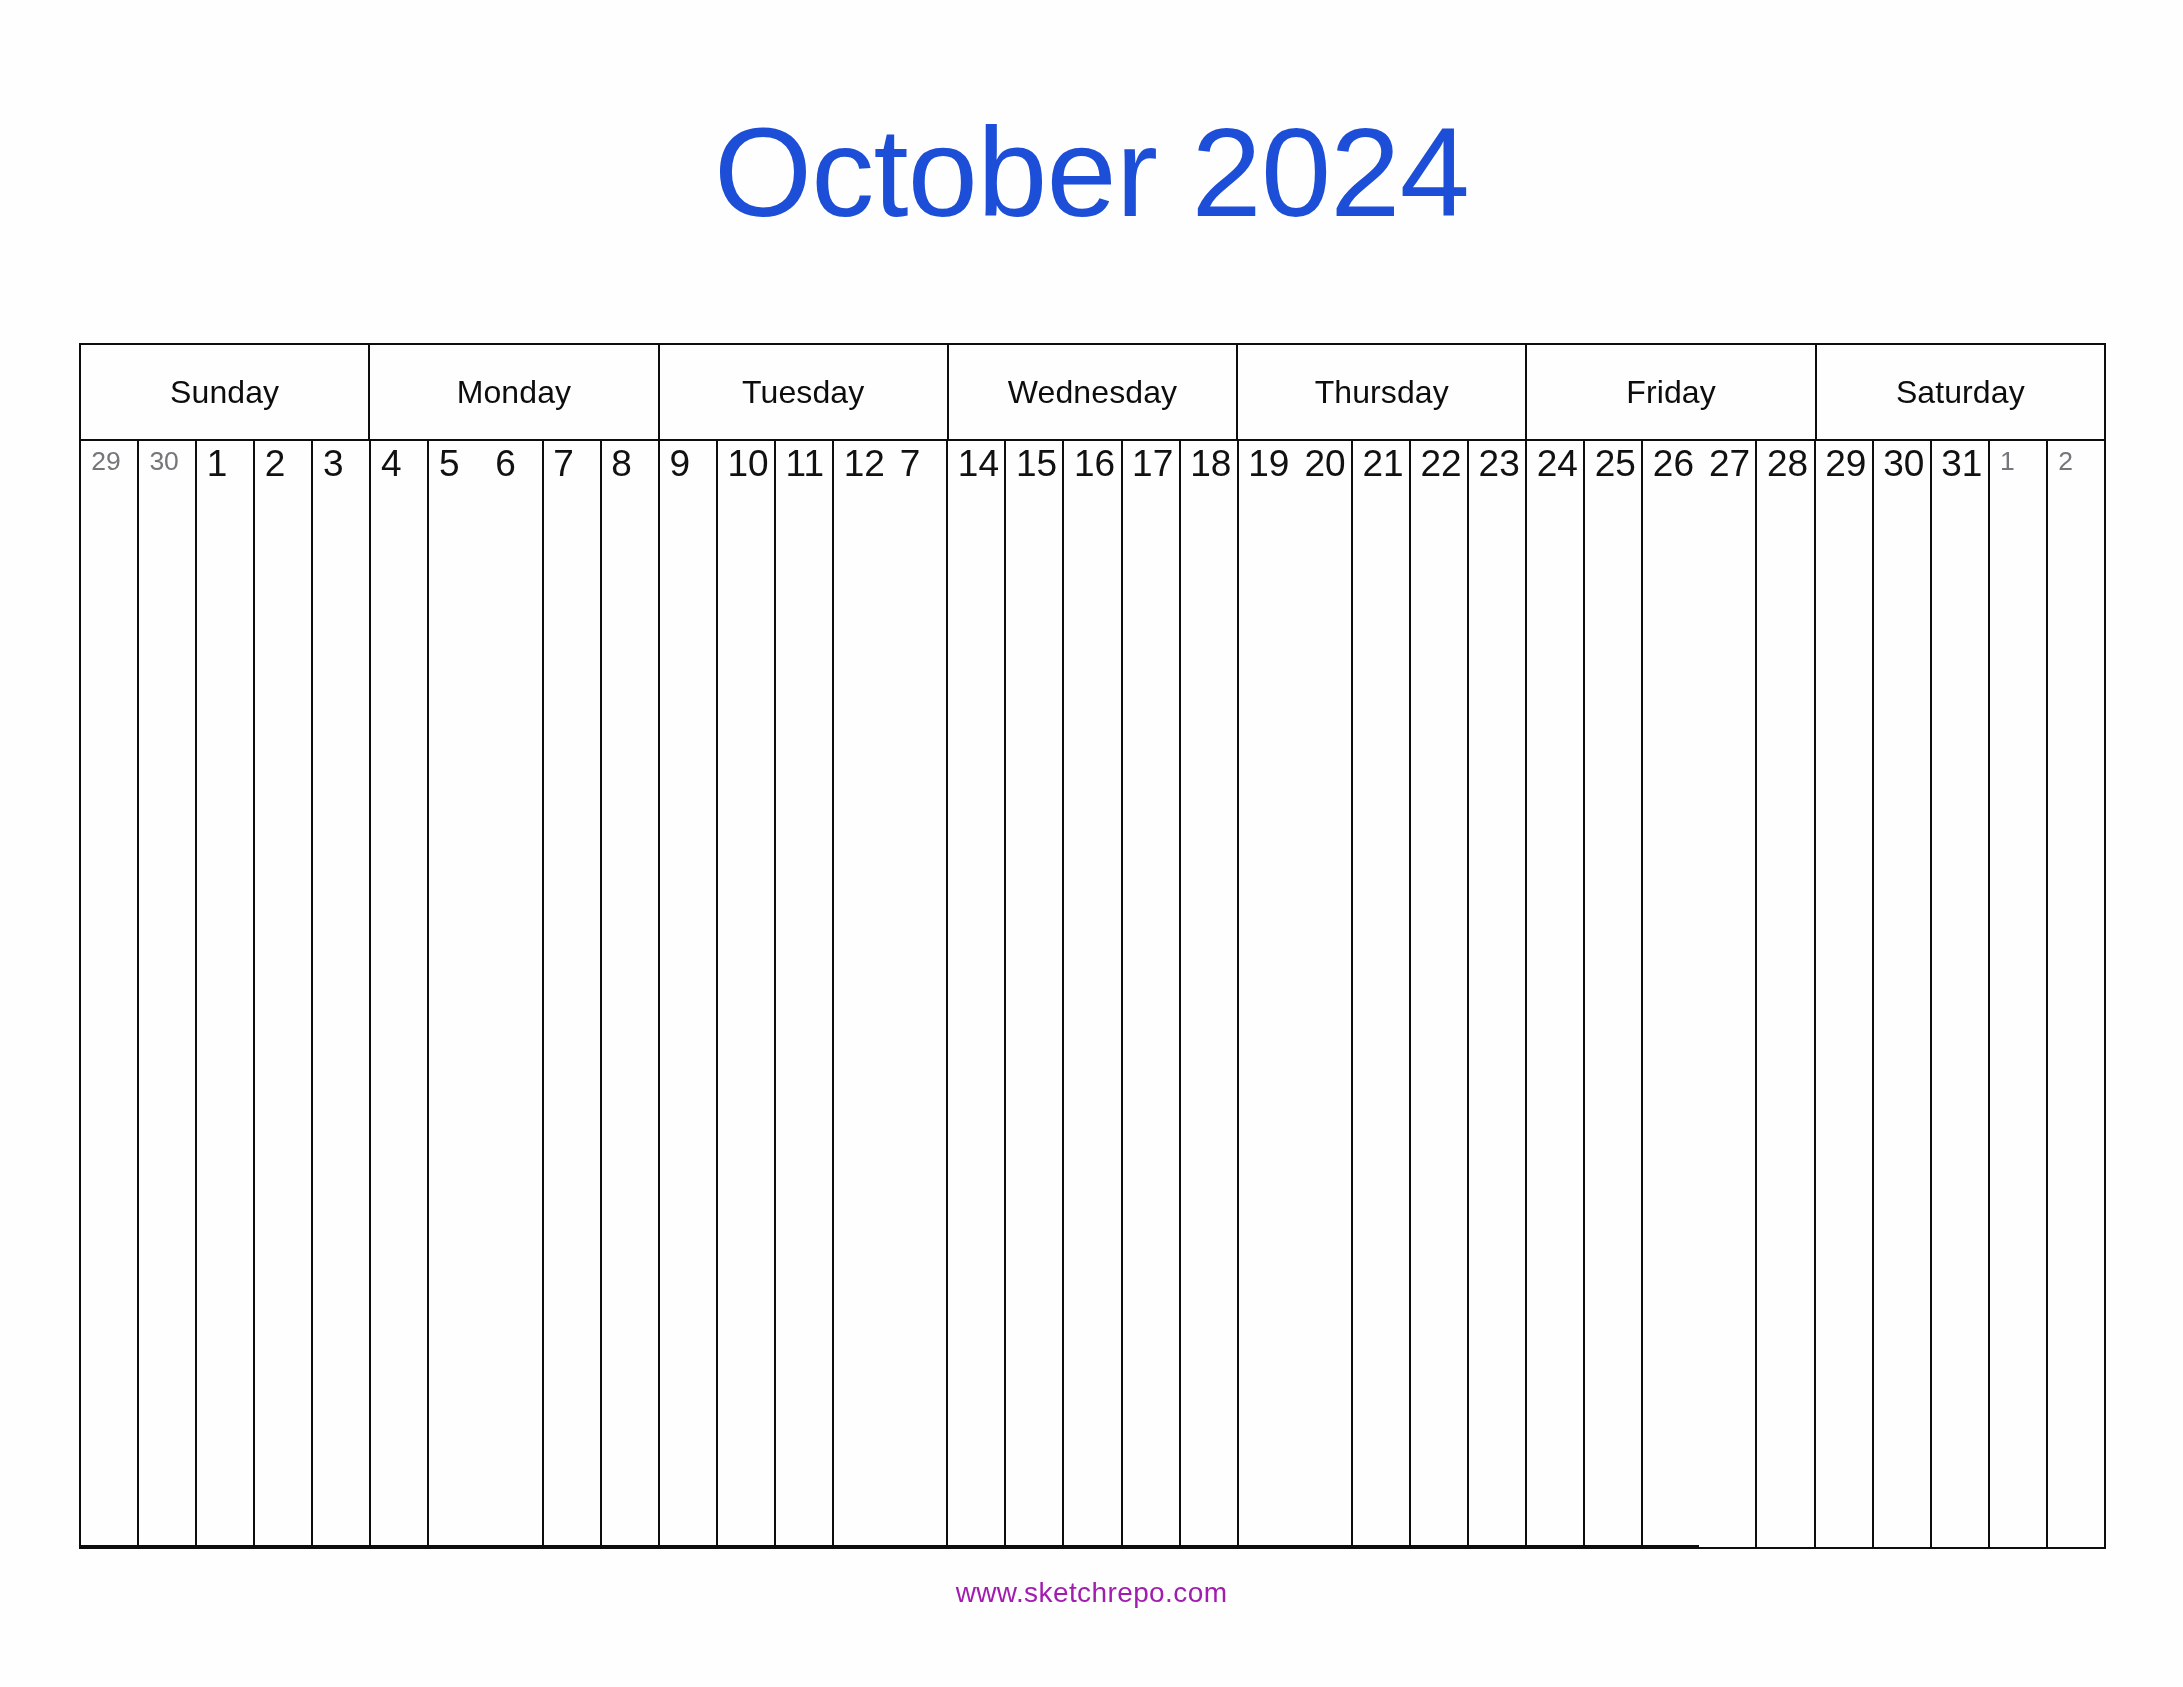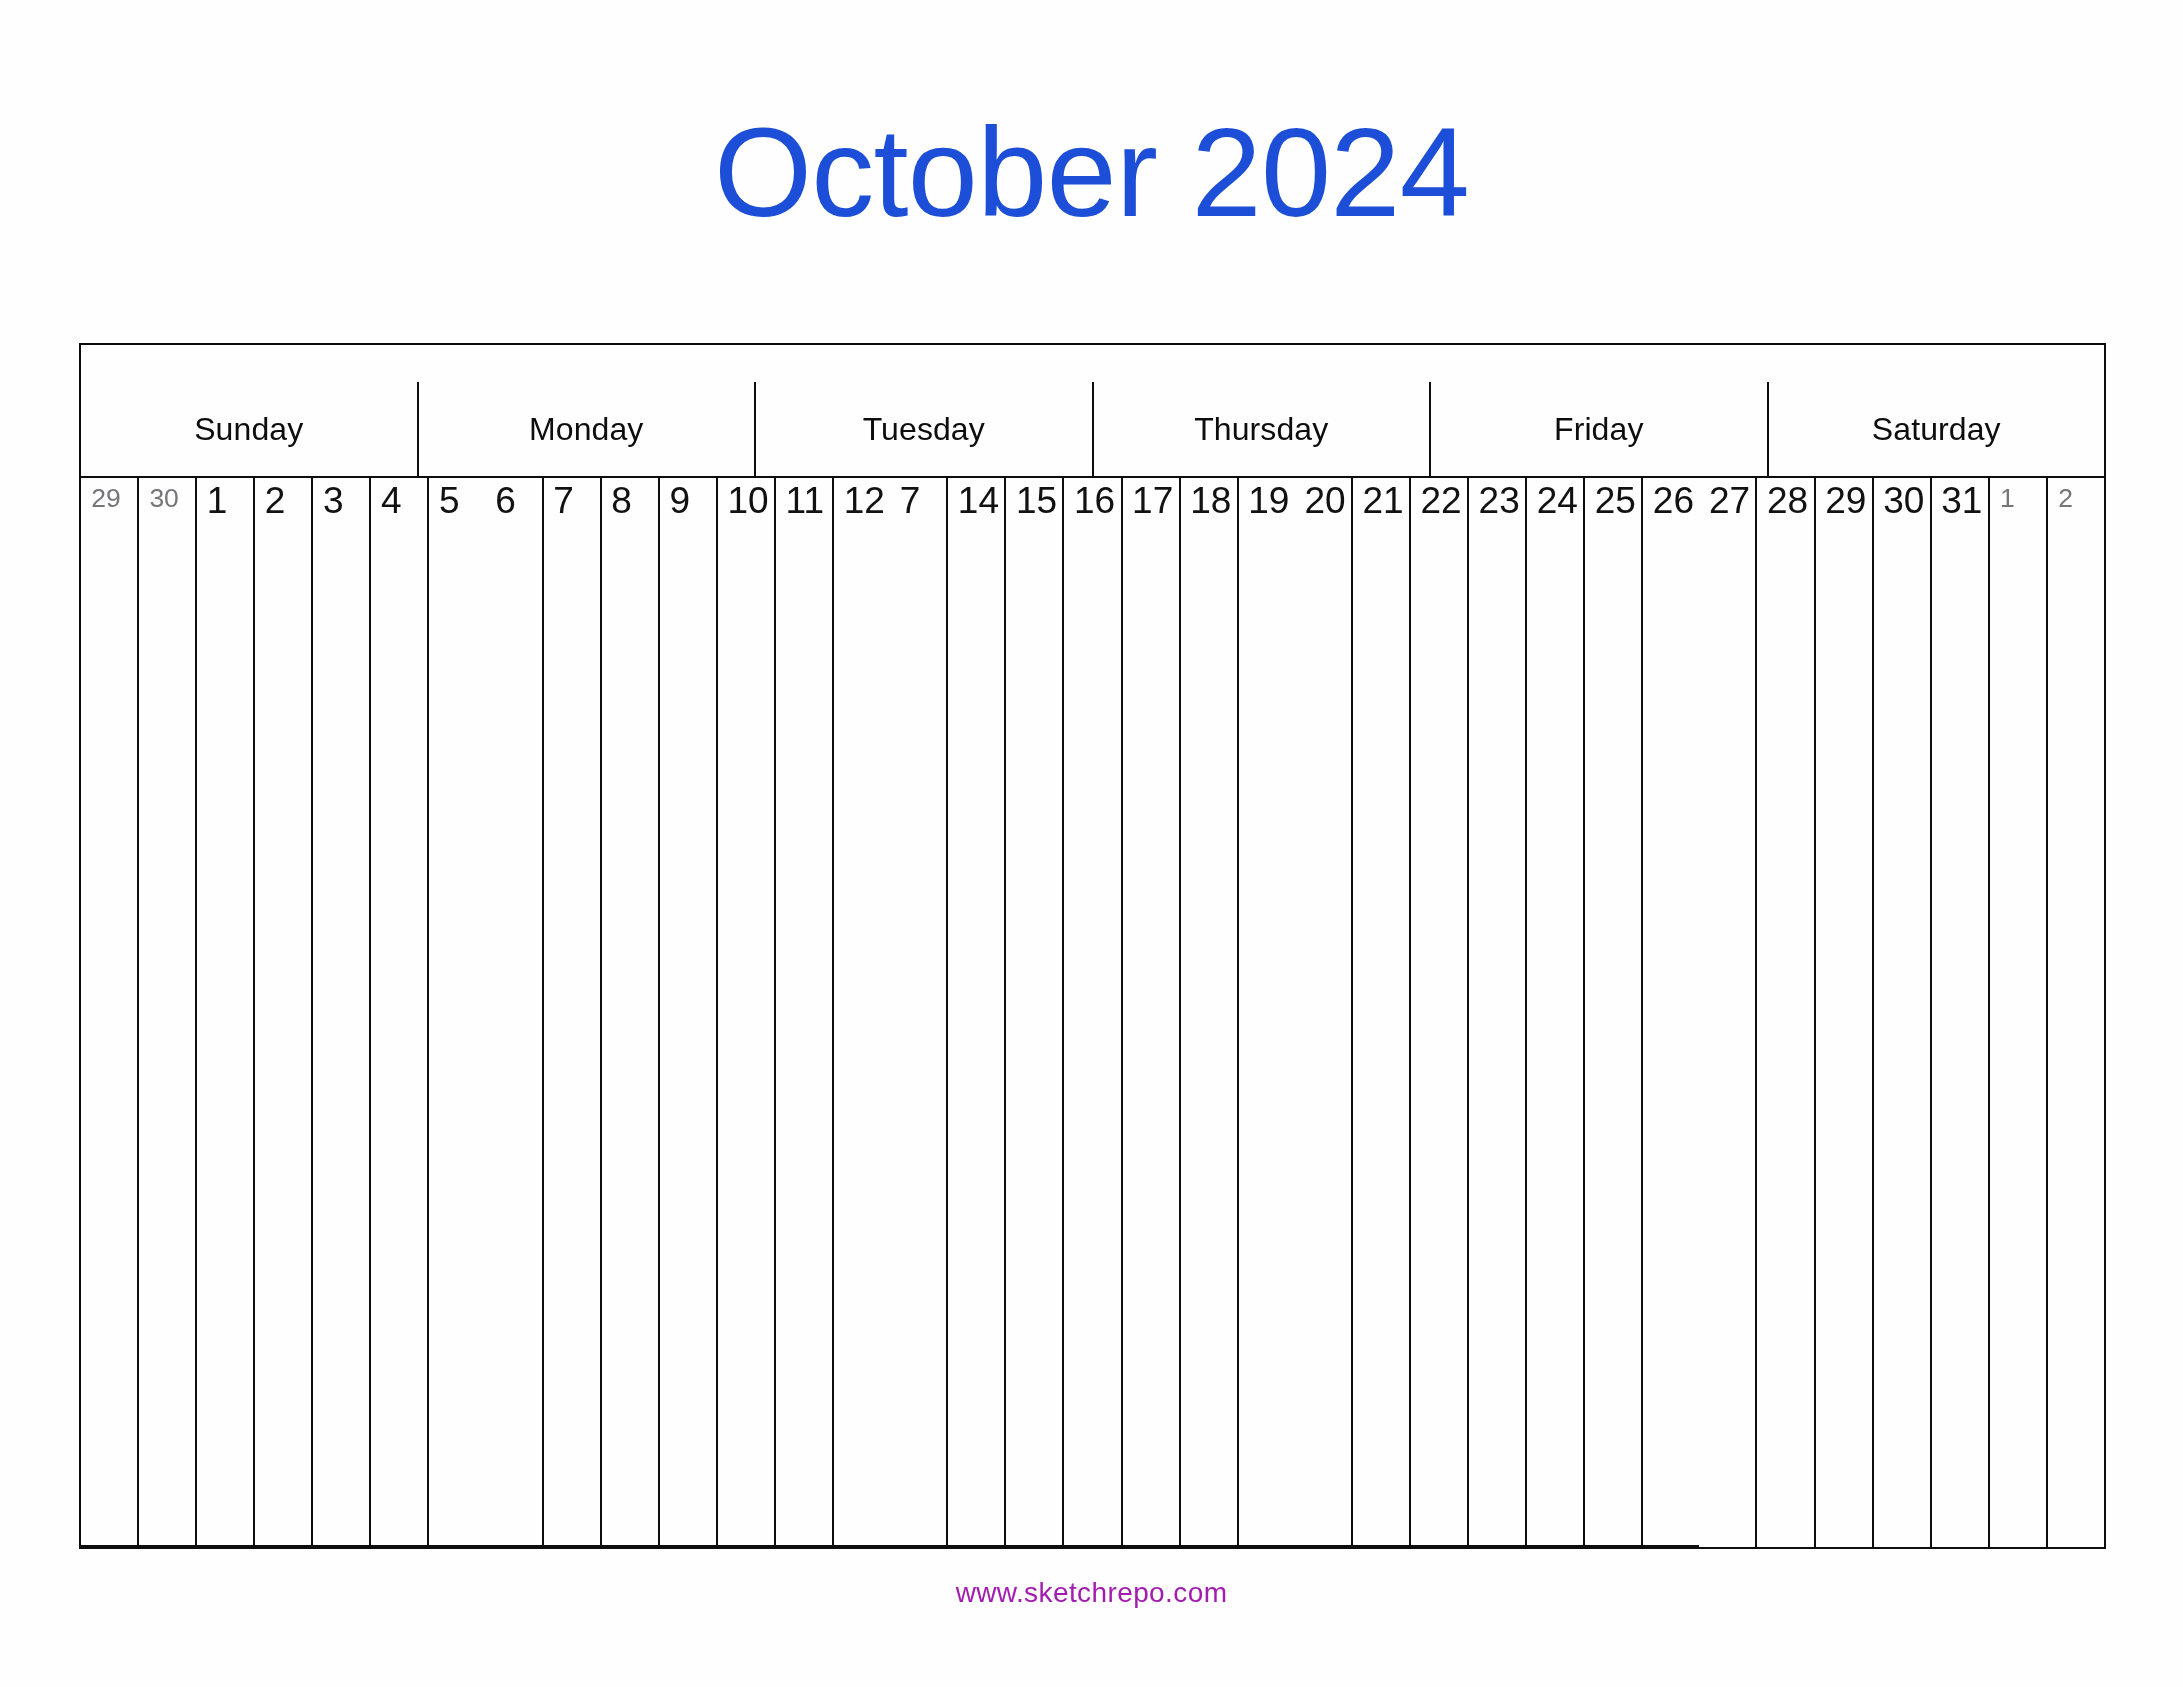--- a/index.html
+++ b/index.html
@@ -54,21 +54,20 @@
     flex-direction: column;
     background: #fefefe;
   }
 
   .weekday-row {
     display: flex;
     height: 96px;
     flex: 0 0 96px;
     border-bottom: 2.9px solid #0d0d0d;
     box-sizing: border-box;
-    margin-top: 37px;
   }
   .weekday-cell {
     flex: 1 1 0;
     box-sizing: border-box;
     border-right: 2.2px solid #0d0d0d;
     display: flex;
     align-items: center;
     justify-content: center;
     background: #fefefe;
   }
@@ -153,20 +152,23 @@
       <div class="weekday-cell">
         <span class="weekday-label">Sunday</span>
       </div>
       <div class="weekday-cell">
         <span class="weekday-label">Monday</span>
       </div>
       <div class="weekday-cell">
         <span class="weekday-label">Tuesday</span>
       </div>
       <div class="weekday-cell">
+        <span class="weekday-label">Wednesday</span>
+      </div>
+      <div class="weekday-cell">
         <span class="weekday-label">Thursday</span>
       </div>
       <div class="weekday-cell">
         <span class="weekday-label">Friday</span>
       </div>
       <div class="weekday-cell">
         <span class="weekday-label">Saturday</span>
       </div>
     </div>
 

